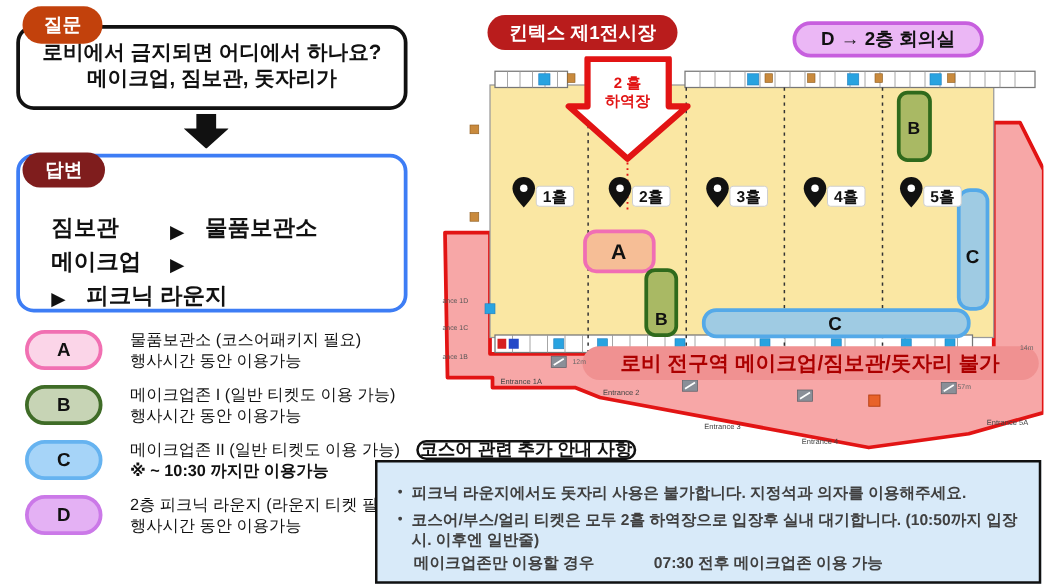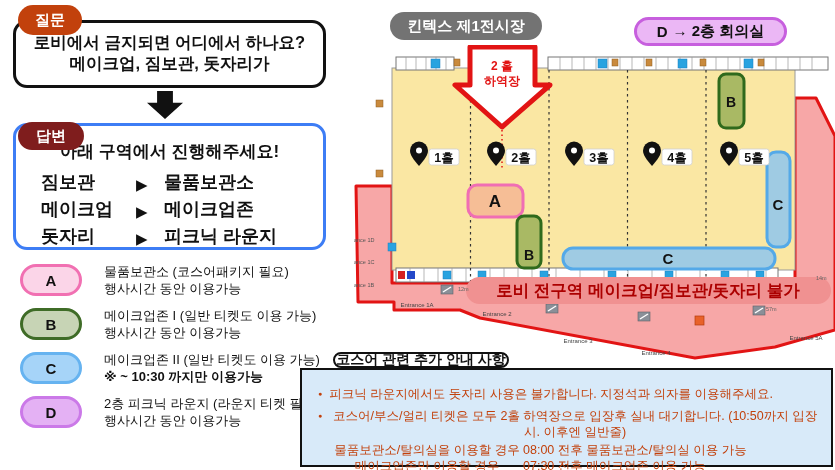--- a/index.html
+++ b/index.html
@@ -36,34 +36,34 @@
              display:flex; align-items:center; justify-content:center;
              font-weight:800; font-size:15px; color:#111; flex:0 0 auto; }
   .lg-a { background:#FBD5E8; border-color:#F170B2; }
   .lg-b { background:#C7D4B5; border-color:#3F6C27; }
   .lg-c { background:#A6D4F8; border-color:#66B3F0; }
   .lg-d { background:#E4B1F4; border-color:#CB79E8; }
   .lg-text { font-size:13px; line-height:17px; color:#111; }
   .lg-text .b2bold { font-weight:800; }
 
   
-  .map-title { left:390px; top:12px; width:152px; height:28px; background:#737373; color:#fff;
+  .map-title { left:390px; top:12px; width:152px; height:28px; background:#b91c1c; color:#fff;
                border-radius:15px; font-weight:800; font-size:15px;
                display:flex; align-items:center; justify-content:center; z-index:4; }
   .droom { left:634px; top:17px; width:153px; height:29px; background:#EBB7F5;
            border:3px solid #C75FDE; border-radius:15px; display:flex; align-items:center;
            justify-content:center; gap:5px; font-weight:800; font-size:15px; color:#111; z-index:4; }
 
   
   .notice { left:300px; top:368px; width:533px; height:99px; background:#D8EAF9;
             border:2.5px solid #111; padding:16px 10px 4px 16px; z-index:5; }
   .notice-title { left:333px; top:352px; width:176px; height:16px; background:#fff;
                   border:2.5px solid #111; border-radius:14px; font-weight:800; font-size:14px;
                   display:flex; align-items:center; justify-content:center; z-index:6; color:#111; }
-  .n-line { font-size:12.5px; color:#c2410c; font-weight:400; line-height:16px;text-align:center; }
+  .n-line { font-size:12.5px; color:#404040; font-weight:700; line-height:16px; }
   .n-bullet { display:flex; gap:7px; margin-bottom:6px; }
   .n-bullet::before { content:"●"; font-size:7px; line-height:16px; }
   .n-row { display:flex; margin-left:13px; }
   .n-row .nlab { width:192px; }
 
   svg text { font-family:"Liberation Sans","DejaVu Sans",sans-serif; }
 </style>
 </head>
 <body>
 
@@ -73,34 +73,31 @@
   <div class="abs qlabel">질문</div>
   <div class="abs qtext">
     <div>로비에서 금지되면 어디에서 하나요?</div>
     <div>메이크업, 짐보관, 돗자리가</div>
   </div>
 
   <div class="abs down-arrow"></div>
 
   <div class="abs abox"></div>
   <div class="abs alabel">답변</div>
-  <div class="abs aintro">아래 구역에서 진행해주세요!</div>
   <div class="abs arows">
     <div class="arow">
       <span class="term">짐보관</span>
       <span class="ptr">▶</span>
       <span class="dest">물품보관소</span>
     </div>
     <div class="arow">
       <span class="term">메이크업</span>
       <span class="ptr">▶</span>
-      <span class="dest">메이크업존</span>
     </div>
     <div class="arow">
-      <span class="term">돗자리</span>
       <span class="ptr">▶</span>
       <span class="dest">피크닉 라운지</span>
     </div>
   </div>
 
   <div class="abs legend-row" style="top:262px;">
     <div class="lg-pill lg-a">A</div>
     <div class="lg-text">
       <div>물품보관소 (코스어패키지 필요)</div>
       <div>행사시간 동안 이용가능</div>
@@ -273,24 +270,20 @@
   </svg>
 
   <div class="abs notice">
     <div class="n-line n-bullet">
       <span>피크닉 라운지에서도 돗자리 사용은 불가합니다. 지정석과 의자를 이용해주세요.</span>
     </div>
     <div class="n-line n-bullet" style="margin-bottom:2px;">
       <span>코스어/부스/얼리 티켓은 모두 2홀 하역장으로 입장후 실내 대기합니다. (10:50까지 입장시. 이후엔 일반줄)</span>
     </div>
     <div class="n-line n-row">
-      <span class="nlab">물품보관소/탈의실을 이용할 경우</span>
-      <span>08:00 전후 물품보관소/탈의실 이용 가능</span>
-    </div>
-    <div class="n-line n-row">
       <span class="nlab">메이크업존만 이용할 경우</span>
       <span>07:30 전후 메이크업존 이용 가능</span>
     </div>
 
   </div>
   <div class="abs notice-title">코스어 관련 추가 안내 사항</div>
 
 </div>
 
 </body></html>

